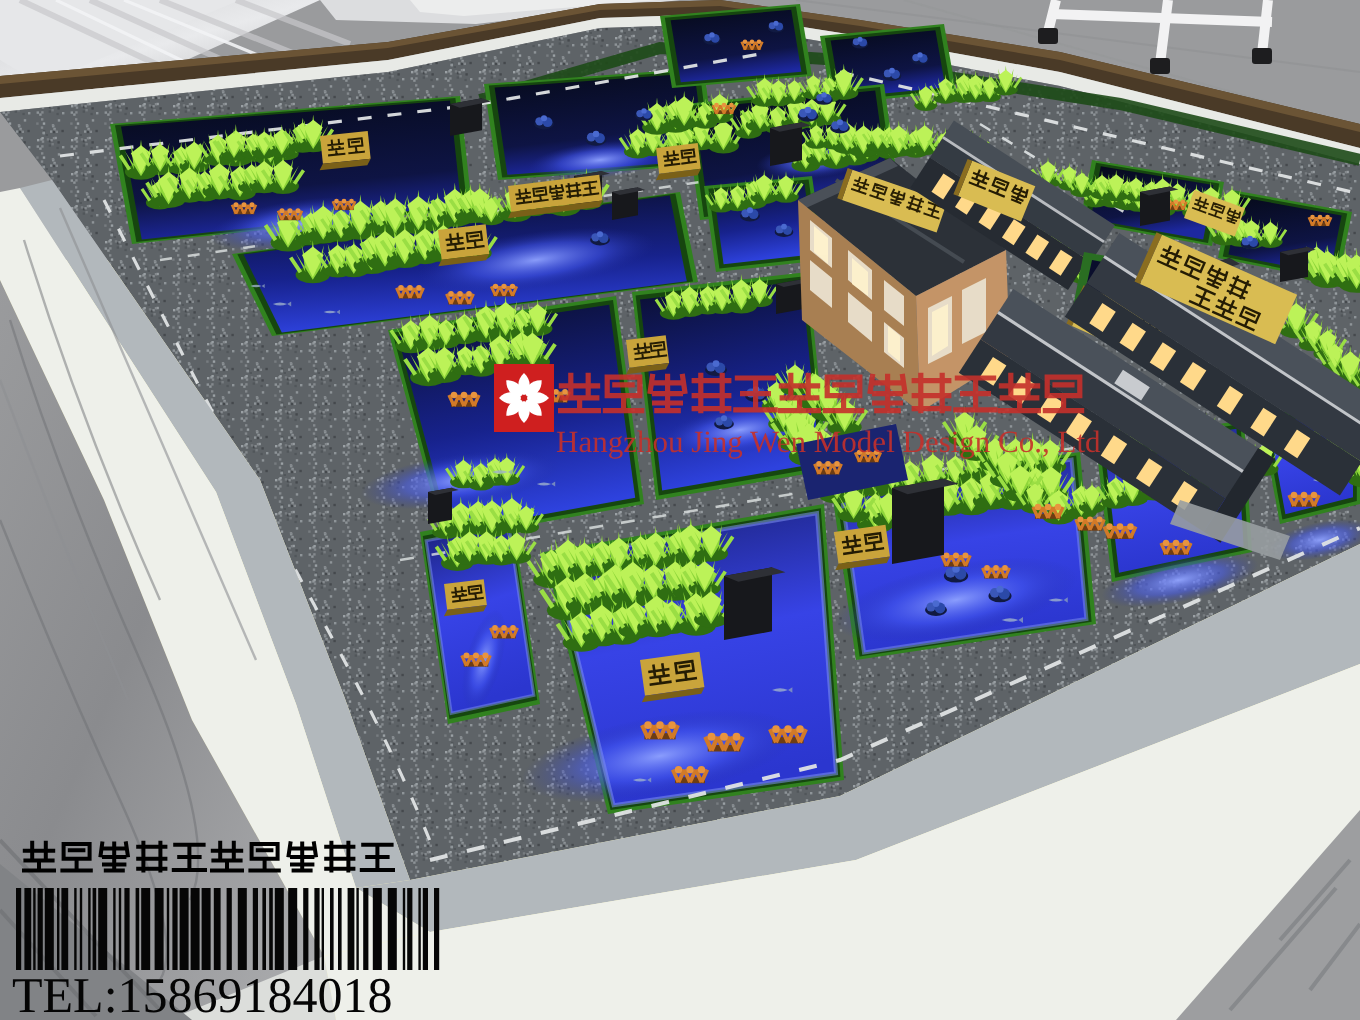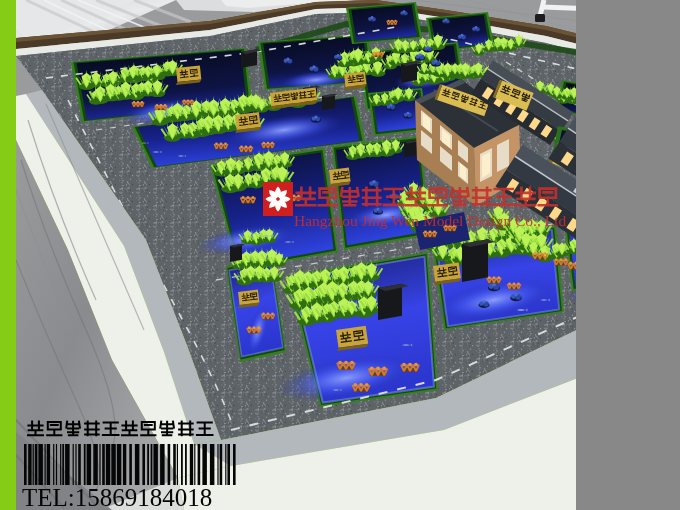--- a/index.html
+++ b/index.html
@@ -1,15 +1,15 @@
 <!DOCTYPE html>
 <html><head><meta charset="utf-8"><style>
 html,body{margin:0;padding:0;background:#888;}
 body{font-family:"Liberation Sans",sans-serif;}
-#scene{position:relative;width:560px;height:510px;overflow:hidden;background:#84cc16;padding-left:16px;} #scene svg{display:block;}
+#scene{position:relative;width:680px;height:510px;overflow:hidden;background:#fef9c3;} #scene svg{display:block;}
 </style></head><body>
 <div id="scene">
 <svg width="680" height="510" viewBox="0 0 680 510" xmlns="http://www.w3.org/2000/svg">
 <defs>
 <pattern id="speck" width="17" height="17" patternUnits="userSpaceOnUse">
           <rect width="17" height="17" fill="#5e6367"></rect>
           <rect x="10.2" y="0.4" width="1.2" height="1.2" fill="#9aa0a4"></rect>
           <rect x="3.9" y="2.2" width="1.2" height="1.2" fill="#84898d"></rect>
           <rect x="10.8" y="14.3" width="1.2" height="1.2" fill="#84898d"></rect>
           <rect x="9.4" y="0.5" width="1.2" height="1.2" fill="#84898d"></rect>

